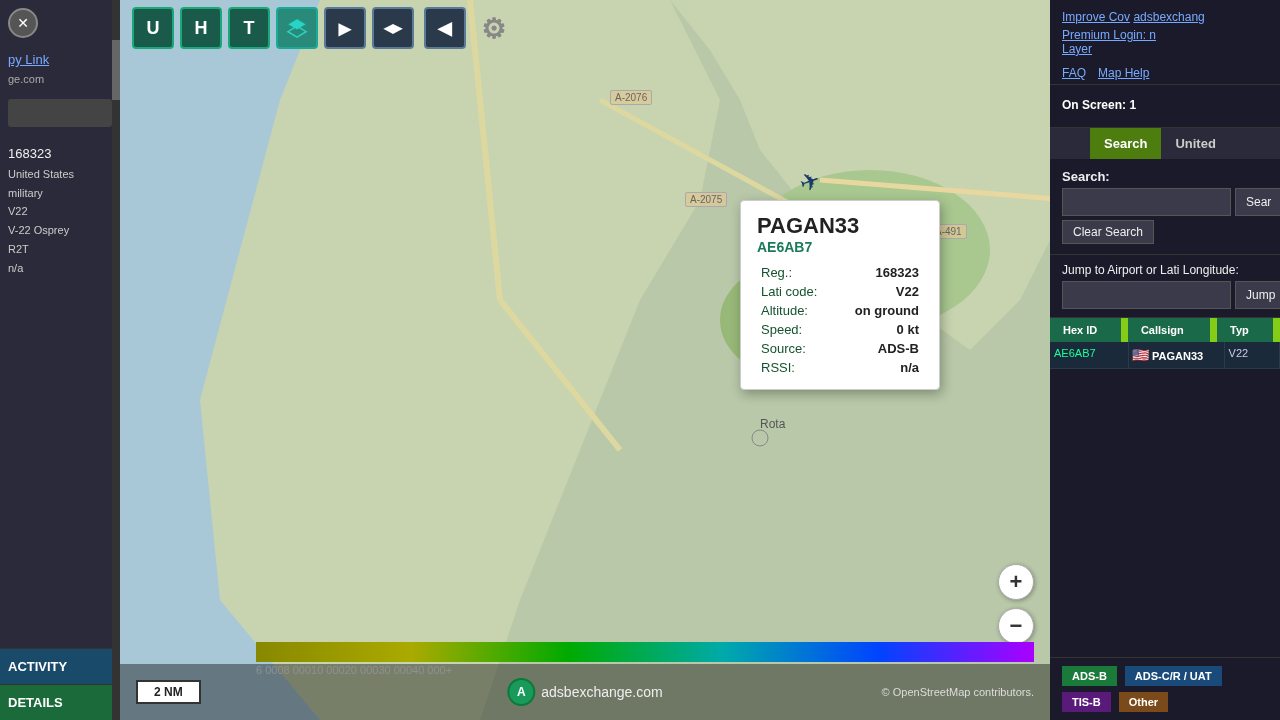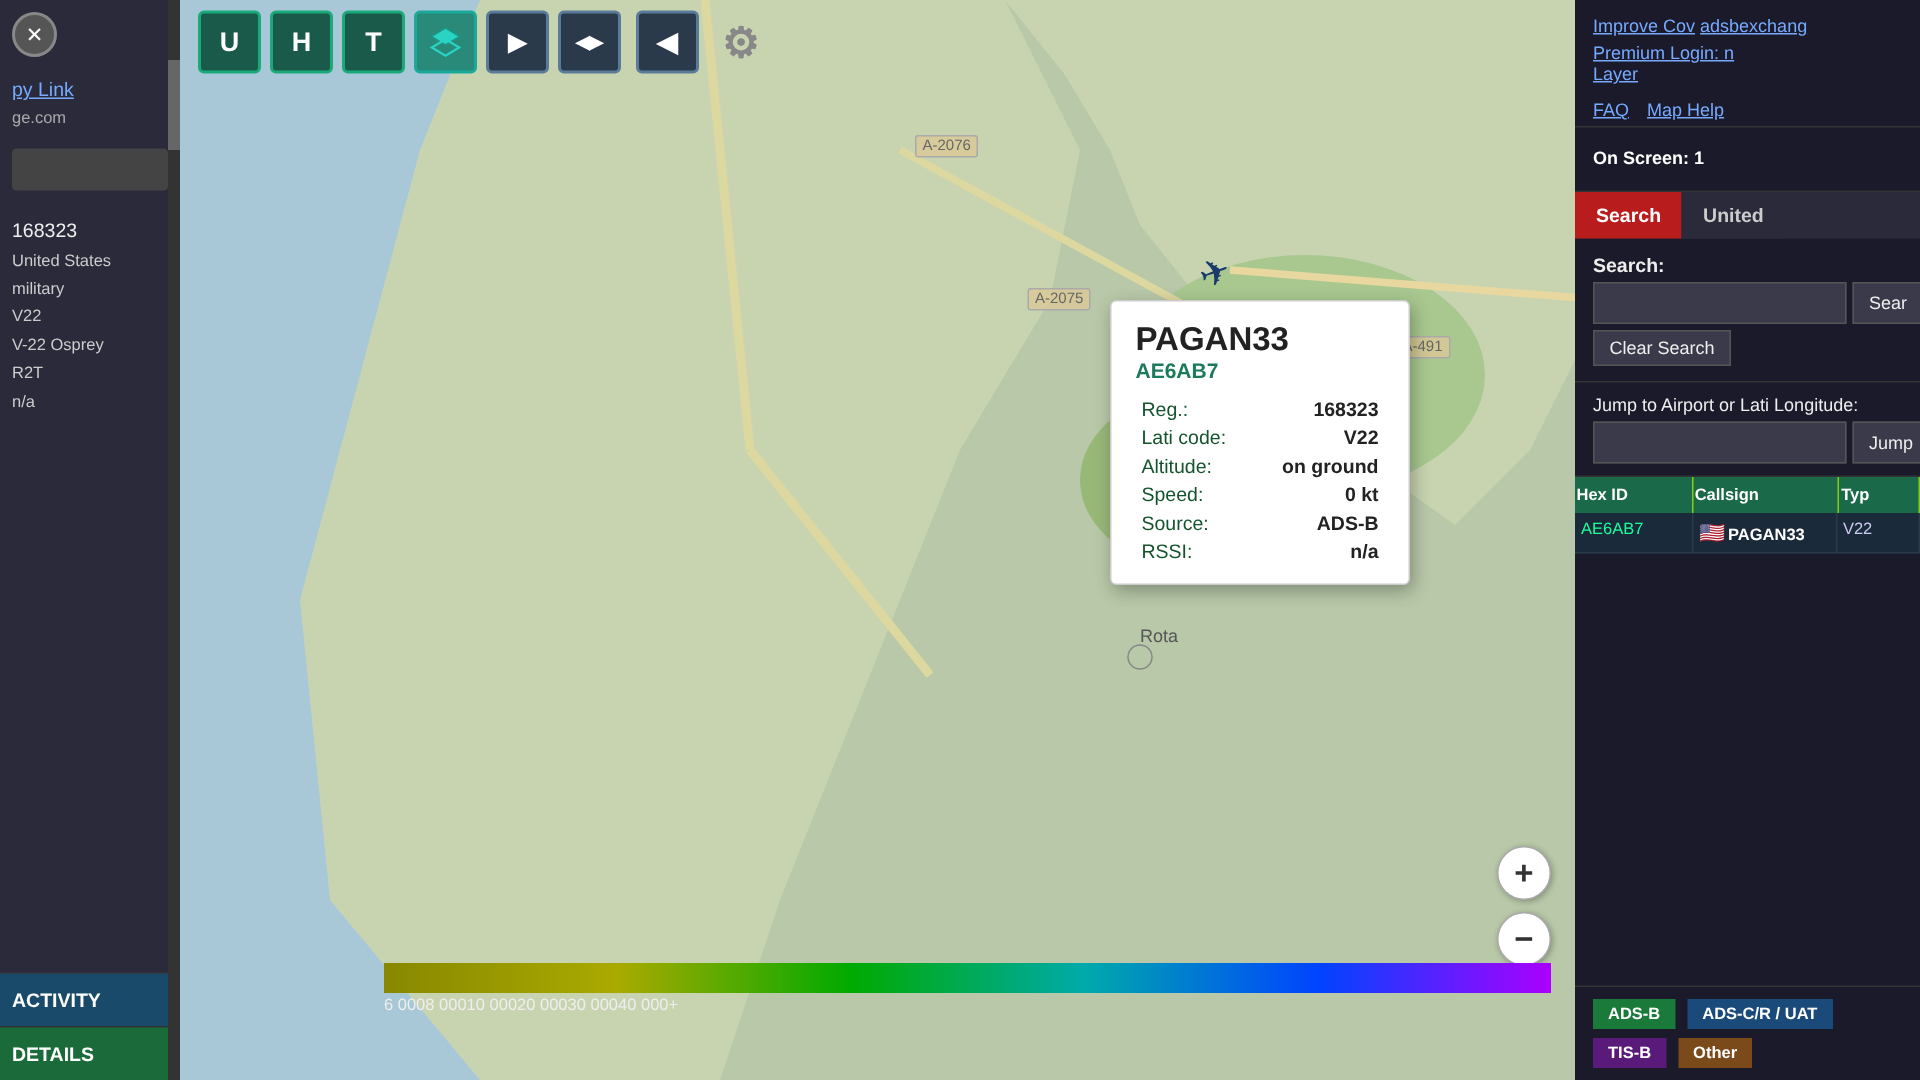--- a/index.html
+++ b/index.html
@@ -317,22 +317,23 @@
     .tab-btn {
       padding: 8px 14px;
       font-size: 13px;
       font-weight: bold;
       cursor: pointer;
       color: #ccc;
       border: none;
       background: #2a2a3a;
     }
     .tab-btn.active {
-      background: #b91c1c;
+      background: #4d7c0f;
       color: white;
+      margin-left: 40px;
     }
     .search-section {
       padding: 10px 12px;
       border-bottom: 1px solid #333;
     }
     .search-section label {
       display: block;
       font-size: 13px;
       color: #eee;
       margin-bottom: 4px;
@@ -404,22 +405,22 @@
       overflow: hidden;
     }
     .ac-table-header {
       display: flex;
       background: #1a6a4a;
       font-size: 11px;
       font-weight: bold;
       color: white;
     }
     .ac-table-header .col {
-      padding: 6px 1px;
-      border-right: 1px solid #84cc16;
+      padding: 6px 13px;
+      border-right: 7px solid #84cc16;
       flex: 1;
       cursor: pointer;
     }
     .ac-table-header .col.hex { flex: 1.2; }
     .ac-table-header .col.callsign { flex: 1.5; }
     .ac-table-header .col.type { flex: 0.8; }
     .ac-table-row {
       display: flex;
       font-size: 11px;
       background: #1a2a3a;
@@ -629,20 +630,28 @@
     <div class="alt-labels">
       <span>6 000</span>
       <span>8 000</span>
       <span>10 000</span>
       <span>20 000</span>
       <span>30 000</span>
       <span>40 000+</span>
     </div>
   </div>
 
+  <div id="bottom-bar">
+    <div class="scale-box">2 NM</div>
+    <div class="map-logo">
+      <div class="logo-circle">A</div>
+      <span>adsbexchange.com</span>
+    </div>
+    <div class="copyright">© OpenStreetMap contributors.</div>
+  </div>
 </div>
 
 <div id="right-panel">
   <div class="top-links">
     <div>
       <a>Improve Cov</a>
       <a>adsbexchang</a>
     </div>
     <div class="premium">
       <a>

